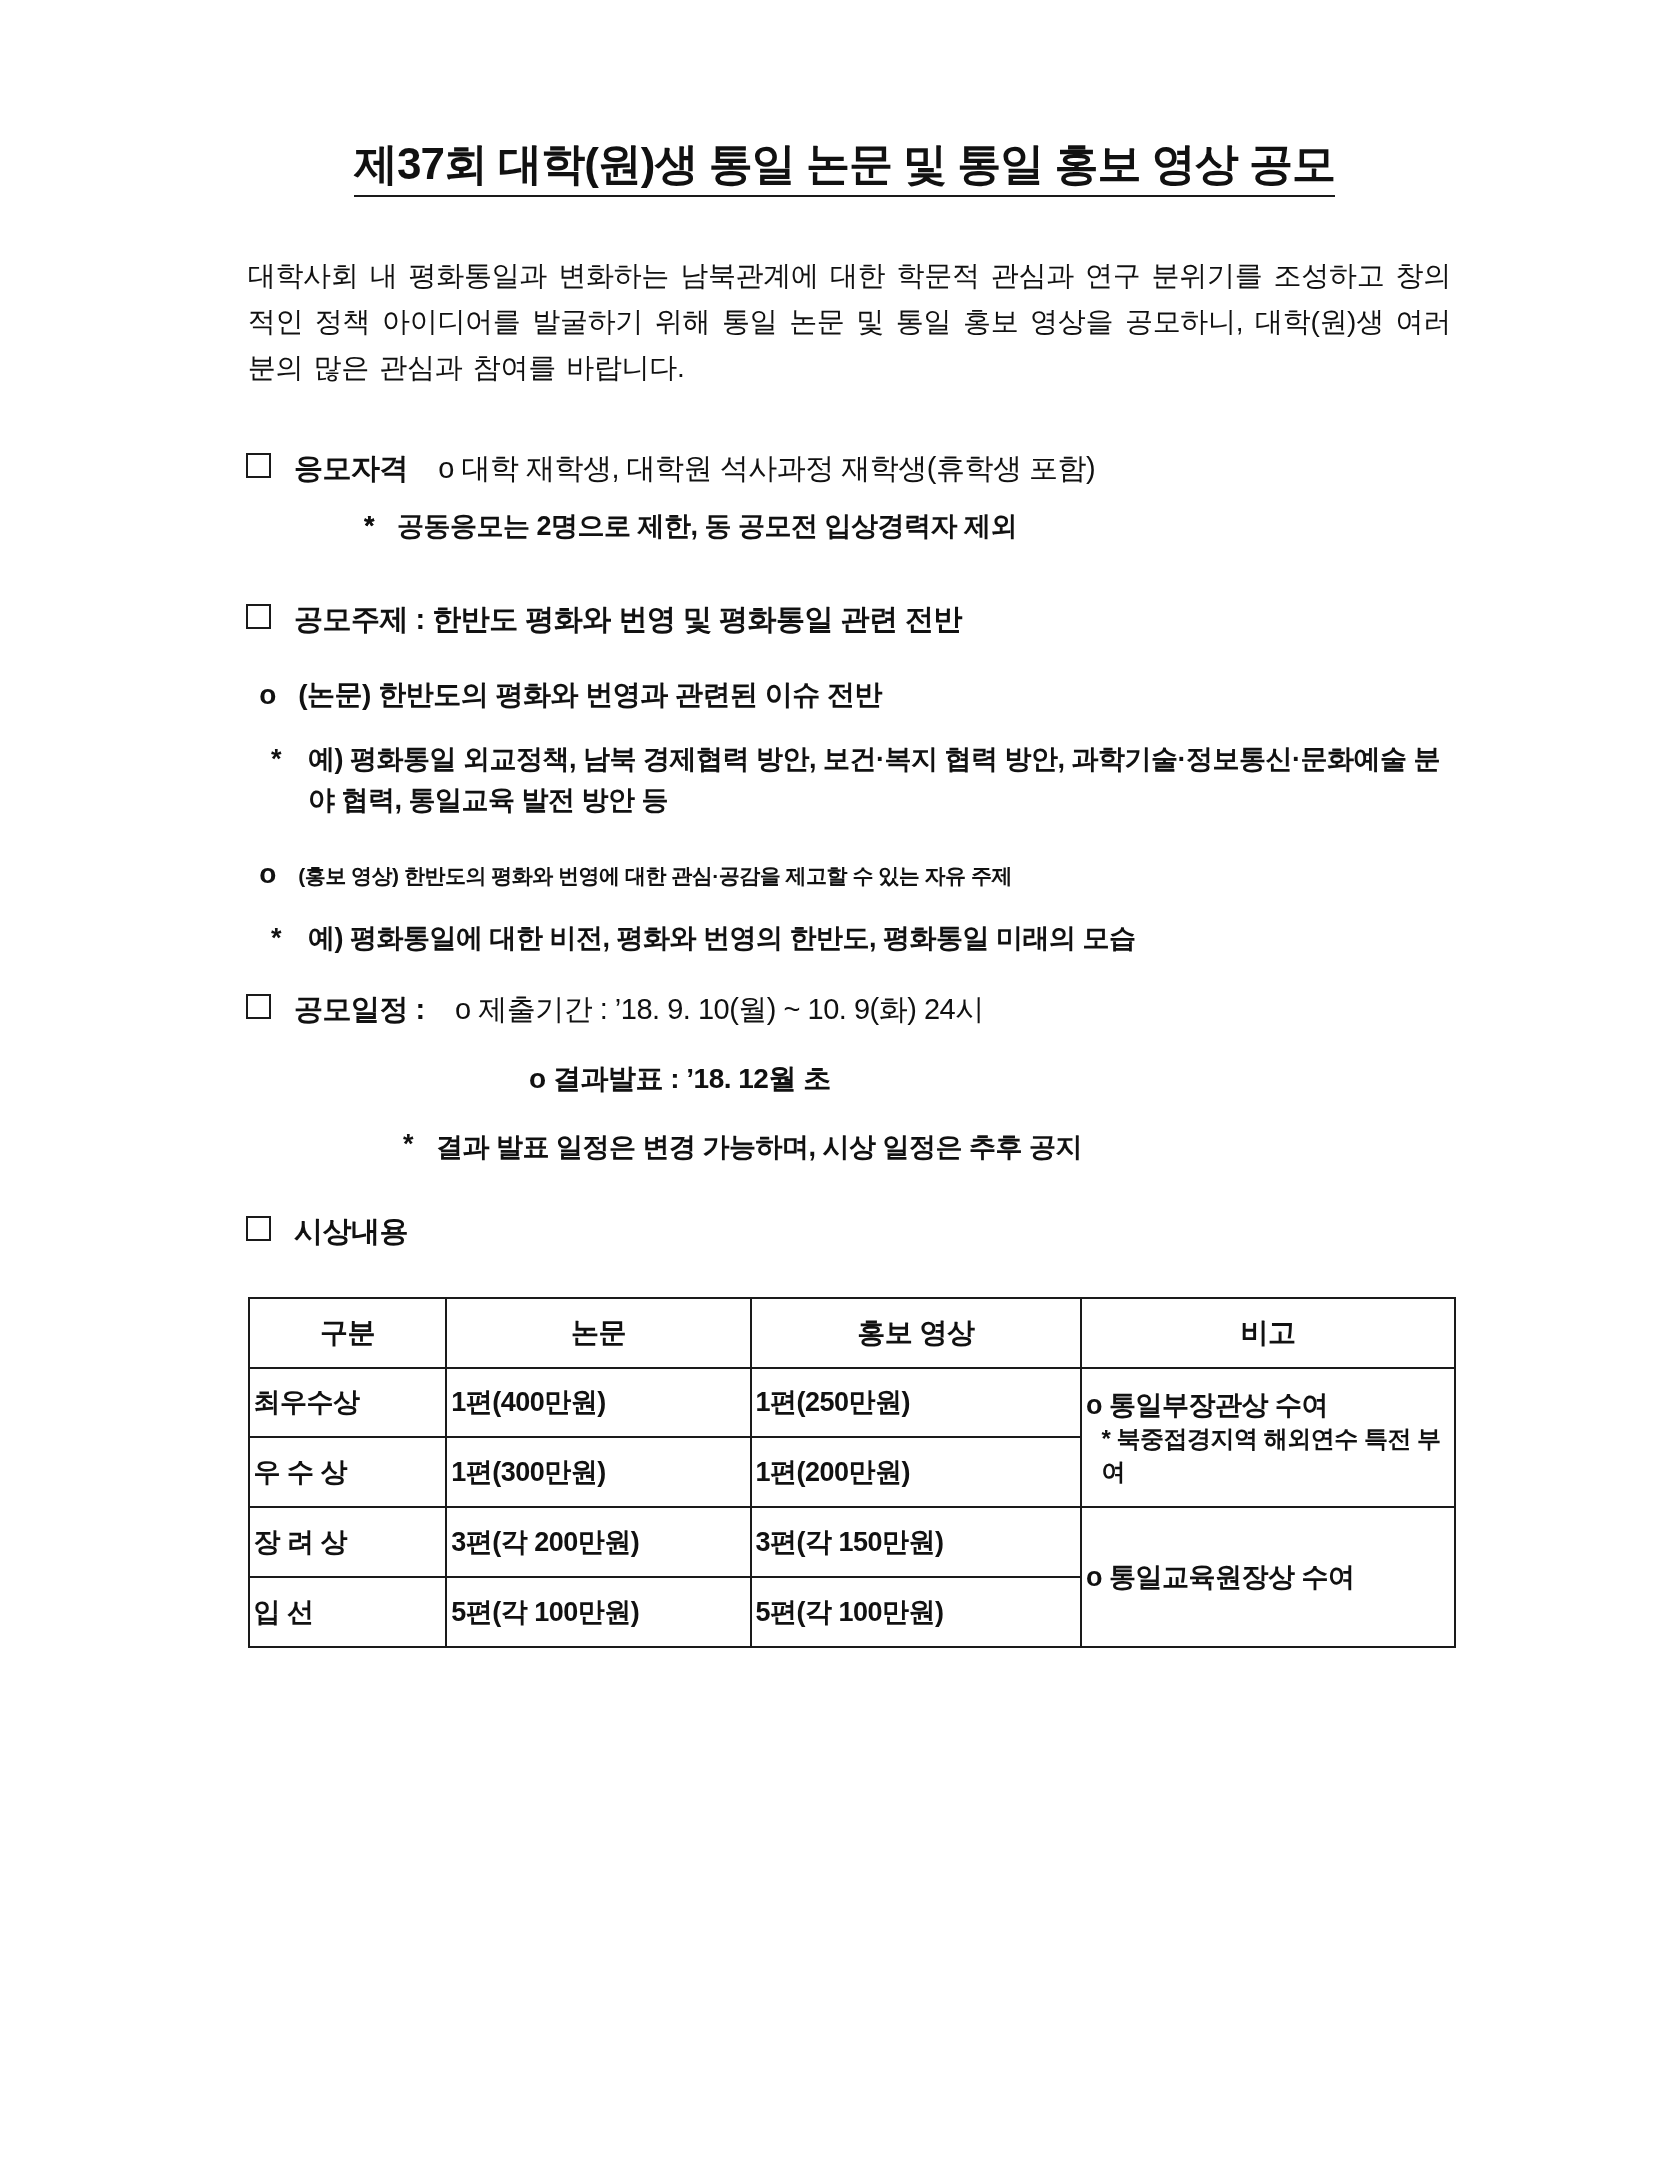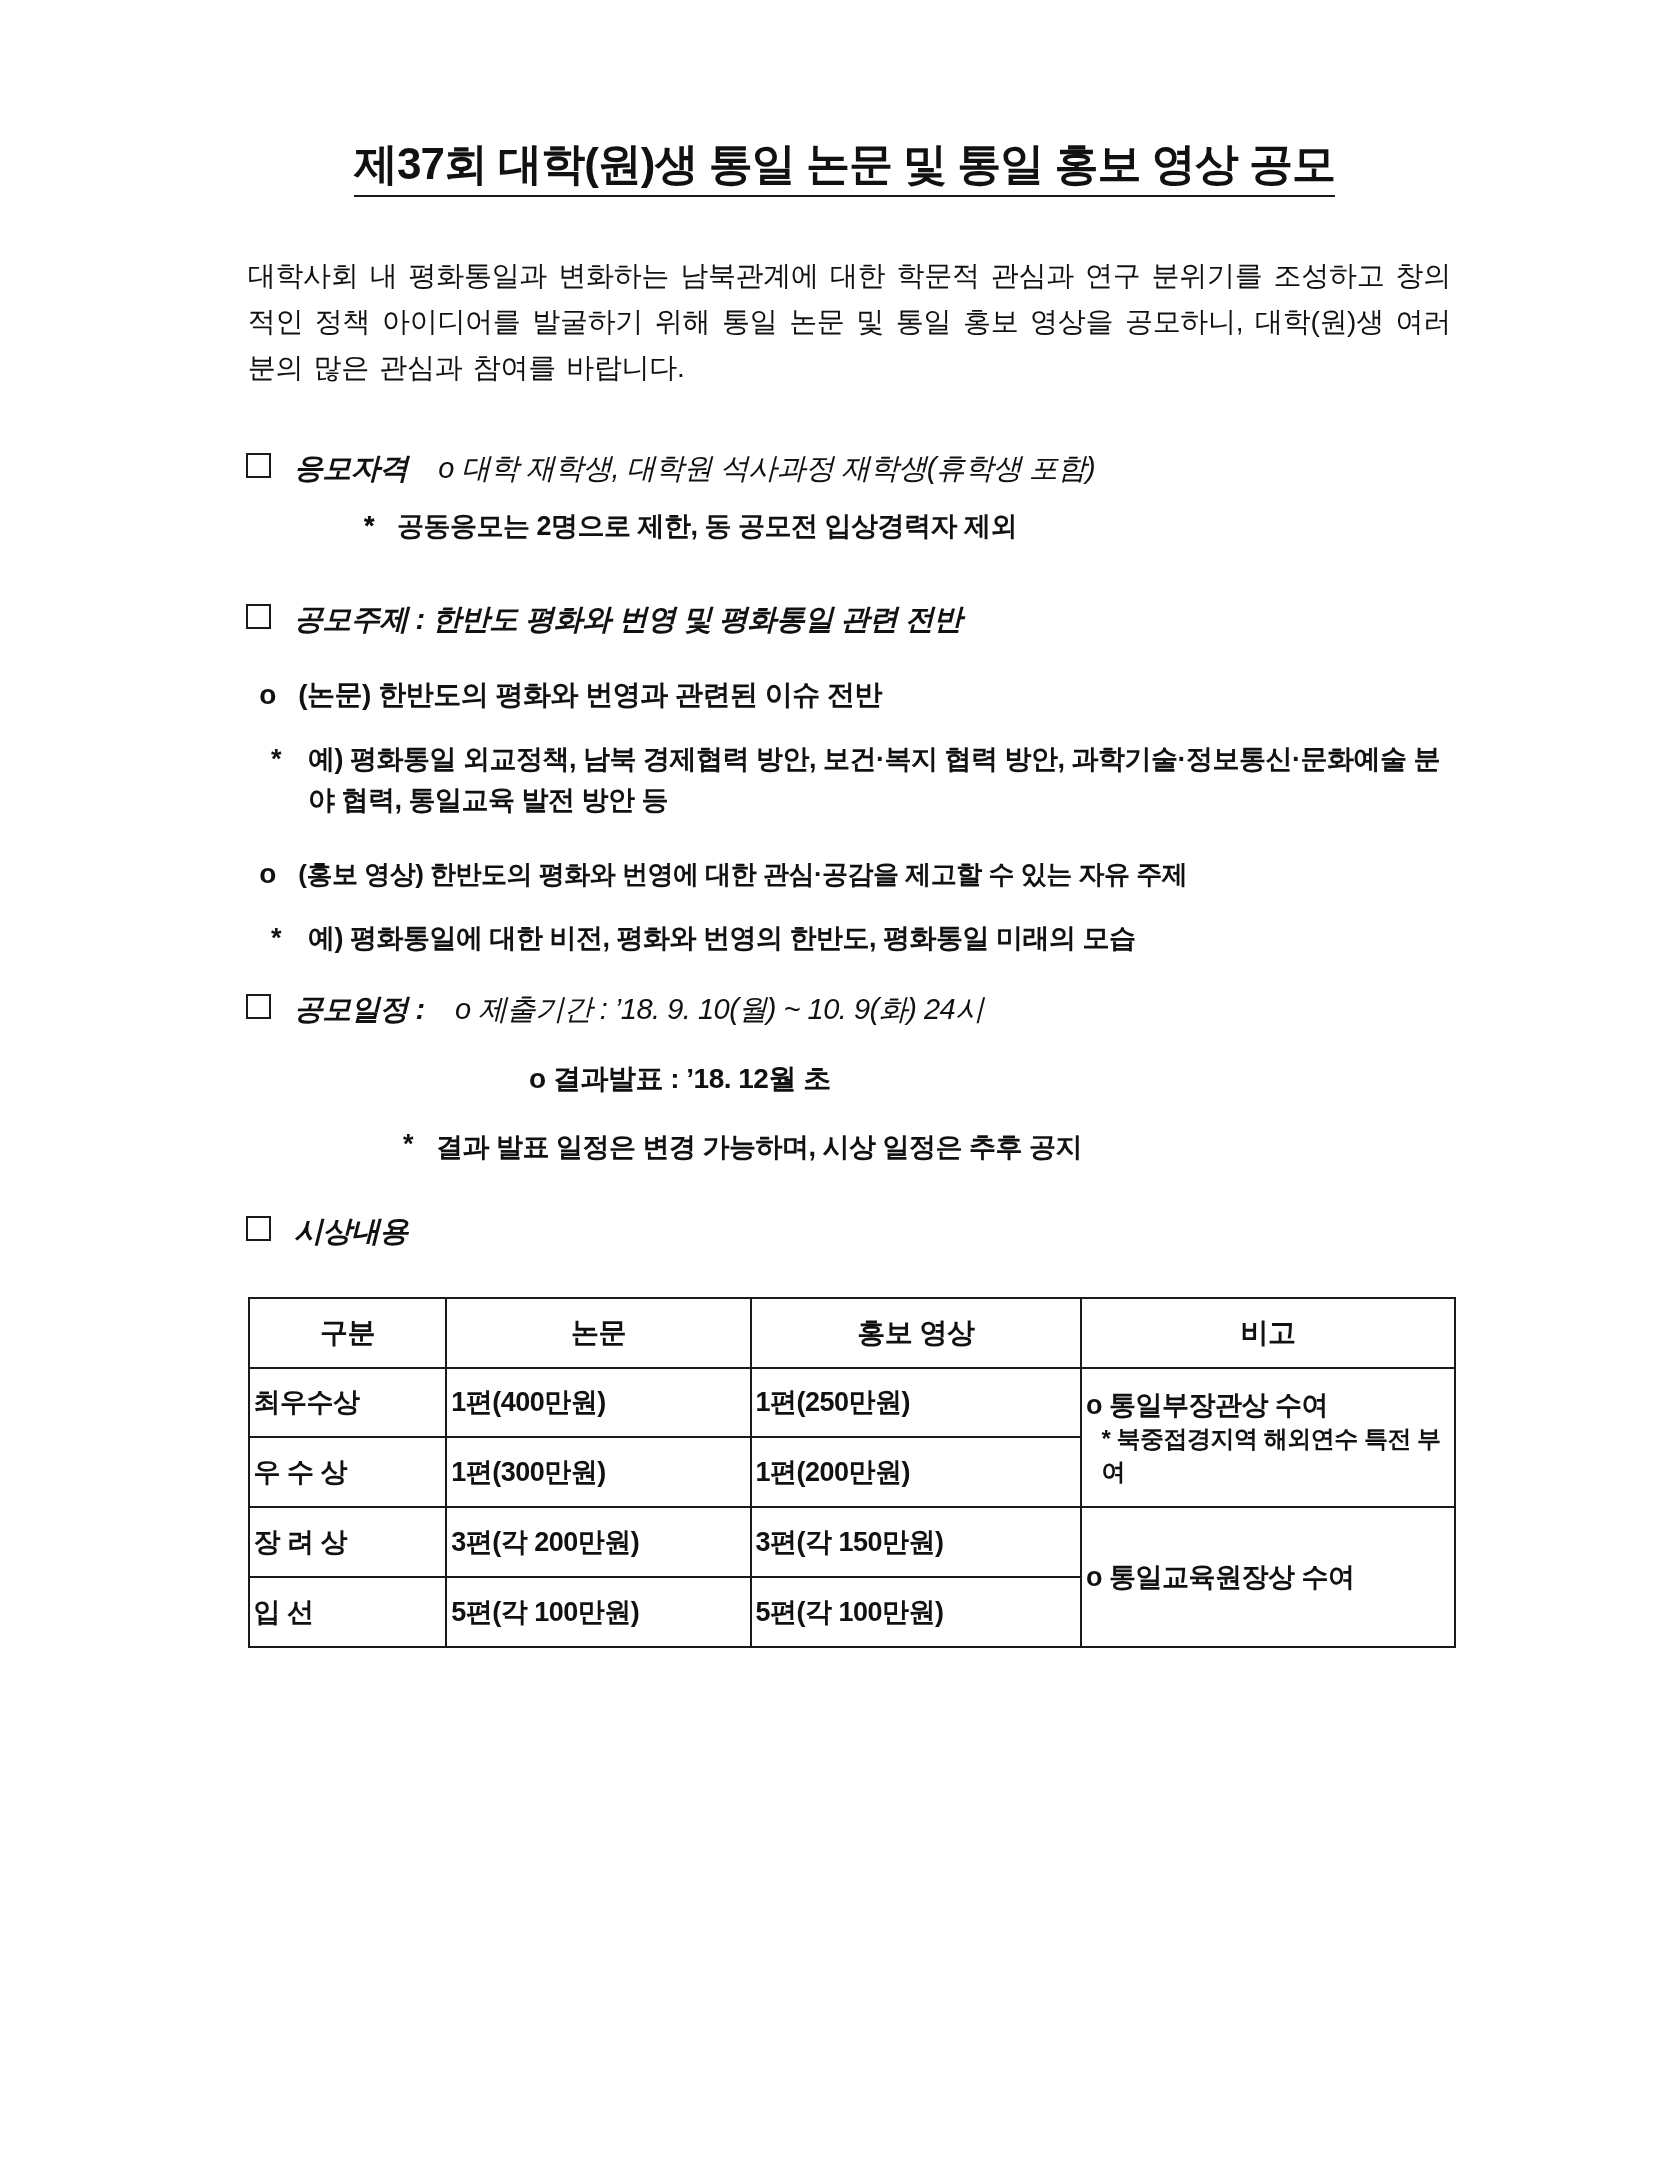--- a/index.html
+++ b/index.html
@@ -58,21 +58,20 @@
 
   
   .sec {
     position: relative;
     margin: 0 0 13.6px 0;
     padding-left: 56px;
     font-size: 29px;
     line-height: 1.5;
     font-weight: bold;
     letter-spacing: -0.5px;
-    font-style: italic;
   }
   .sec .box {
     position: absolute;
     left: 7.8px;
     top: 5.8px;
     width: 25px;
     height: 25px;
     border: 2.9px solid #1a1a1a;
     box-sizing: border-box;
   }
@@ -115,21 +114,21 @@
     margin: 33px 0 0 21.3px;
     padding-left: 39px;
     position: relative;
   }
   .o-line .omark {
     position: absolute;
     left: 0;
     top: 0;
   }
   .o-line .small {
-    font-size: 26px;
+    font-size: 21px;
   }
 
   .ex-line {
     font-size: 27px;
     line-height: 1.5;
     font-weight: bold;
     letter-spacing: -0.5px;
     margin: 23px 0 0 33px;
     padding-left: 37px;
     position: relative;

